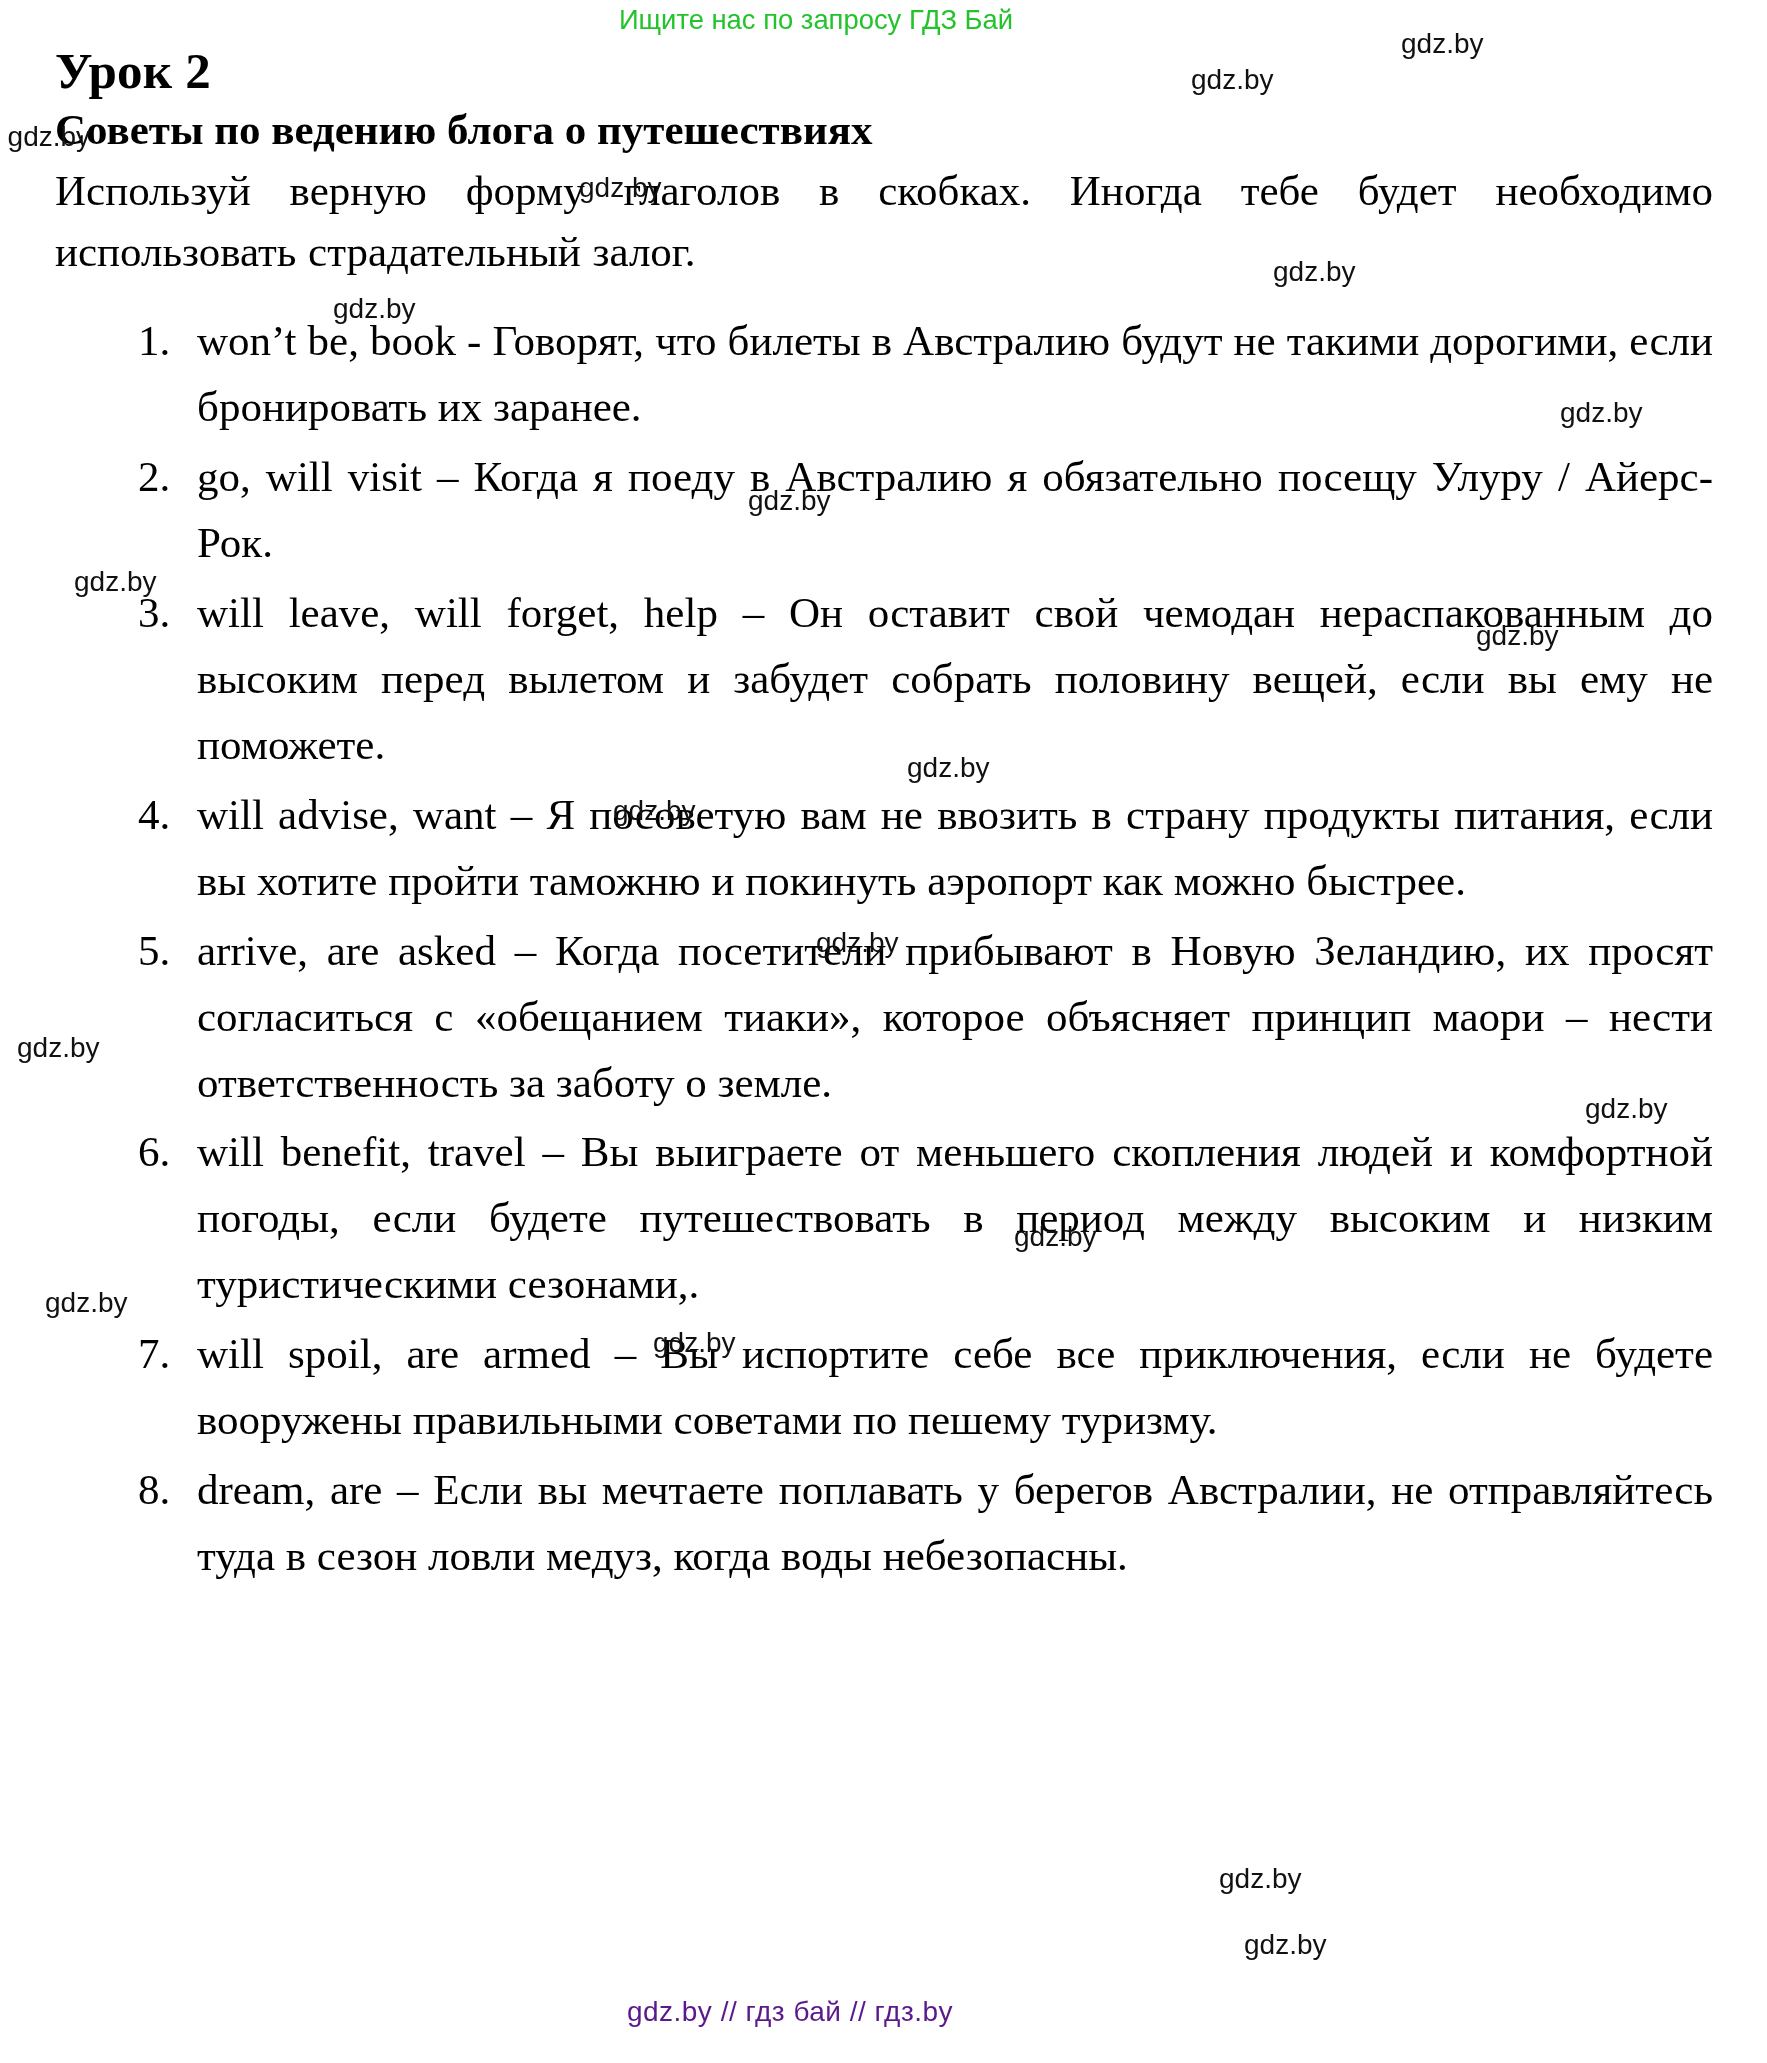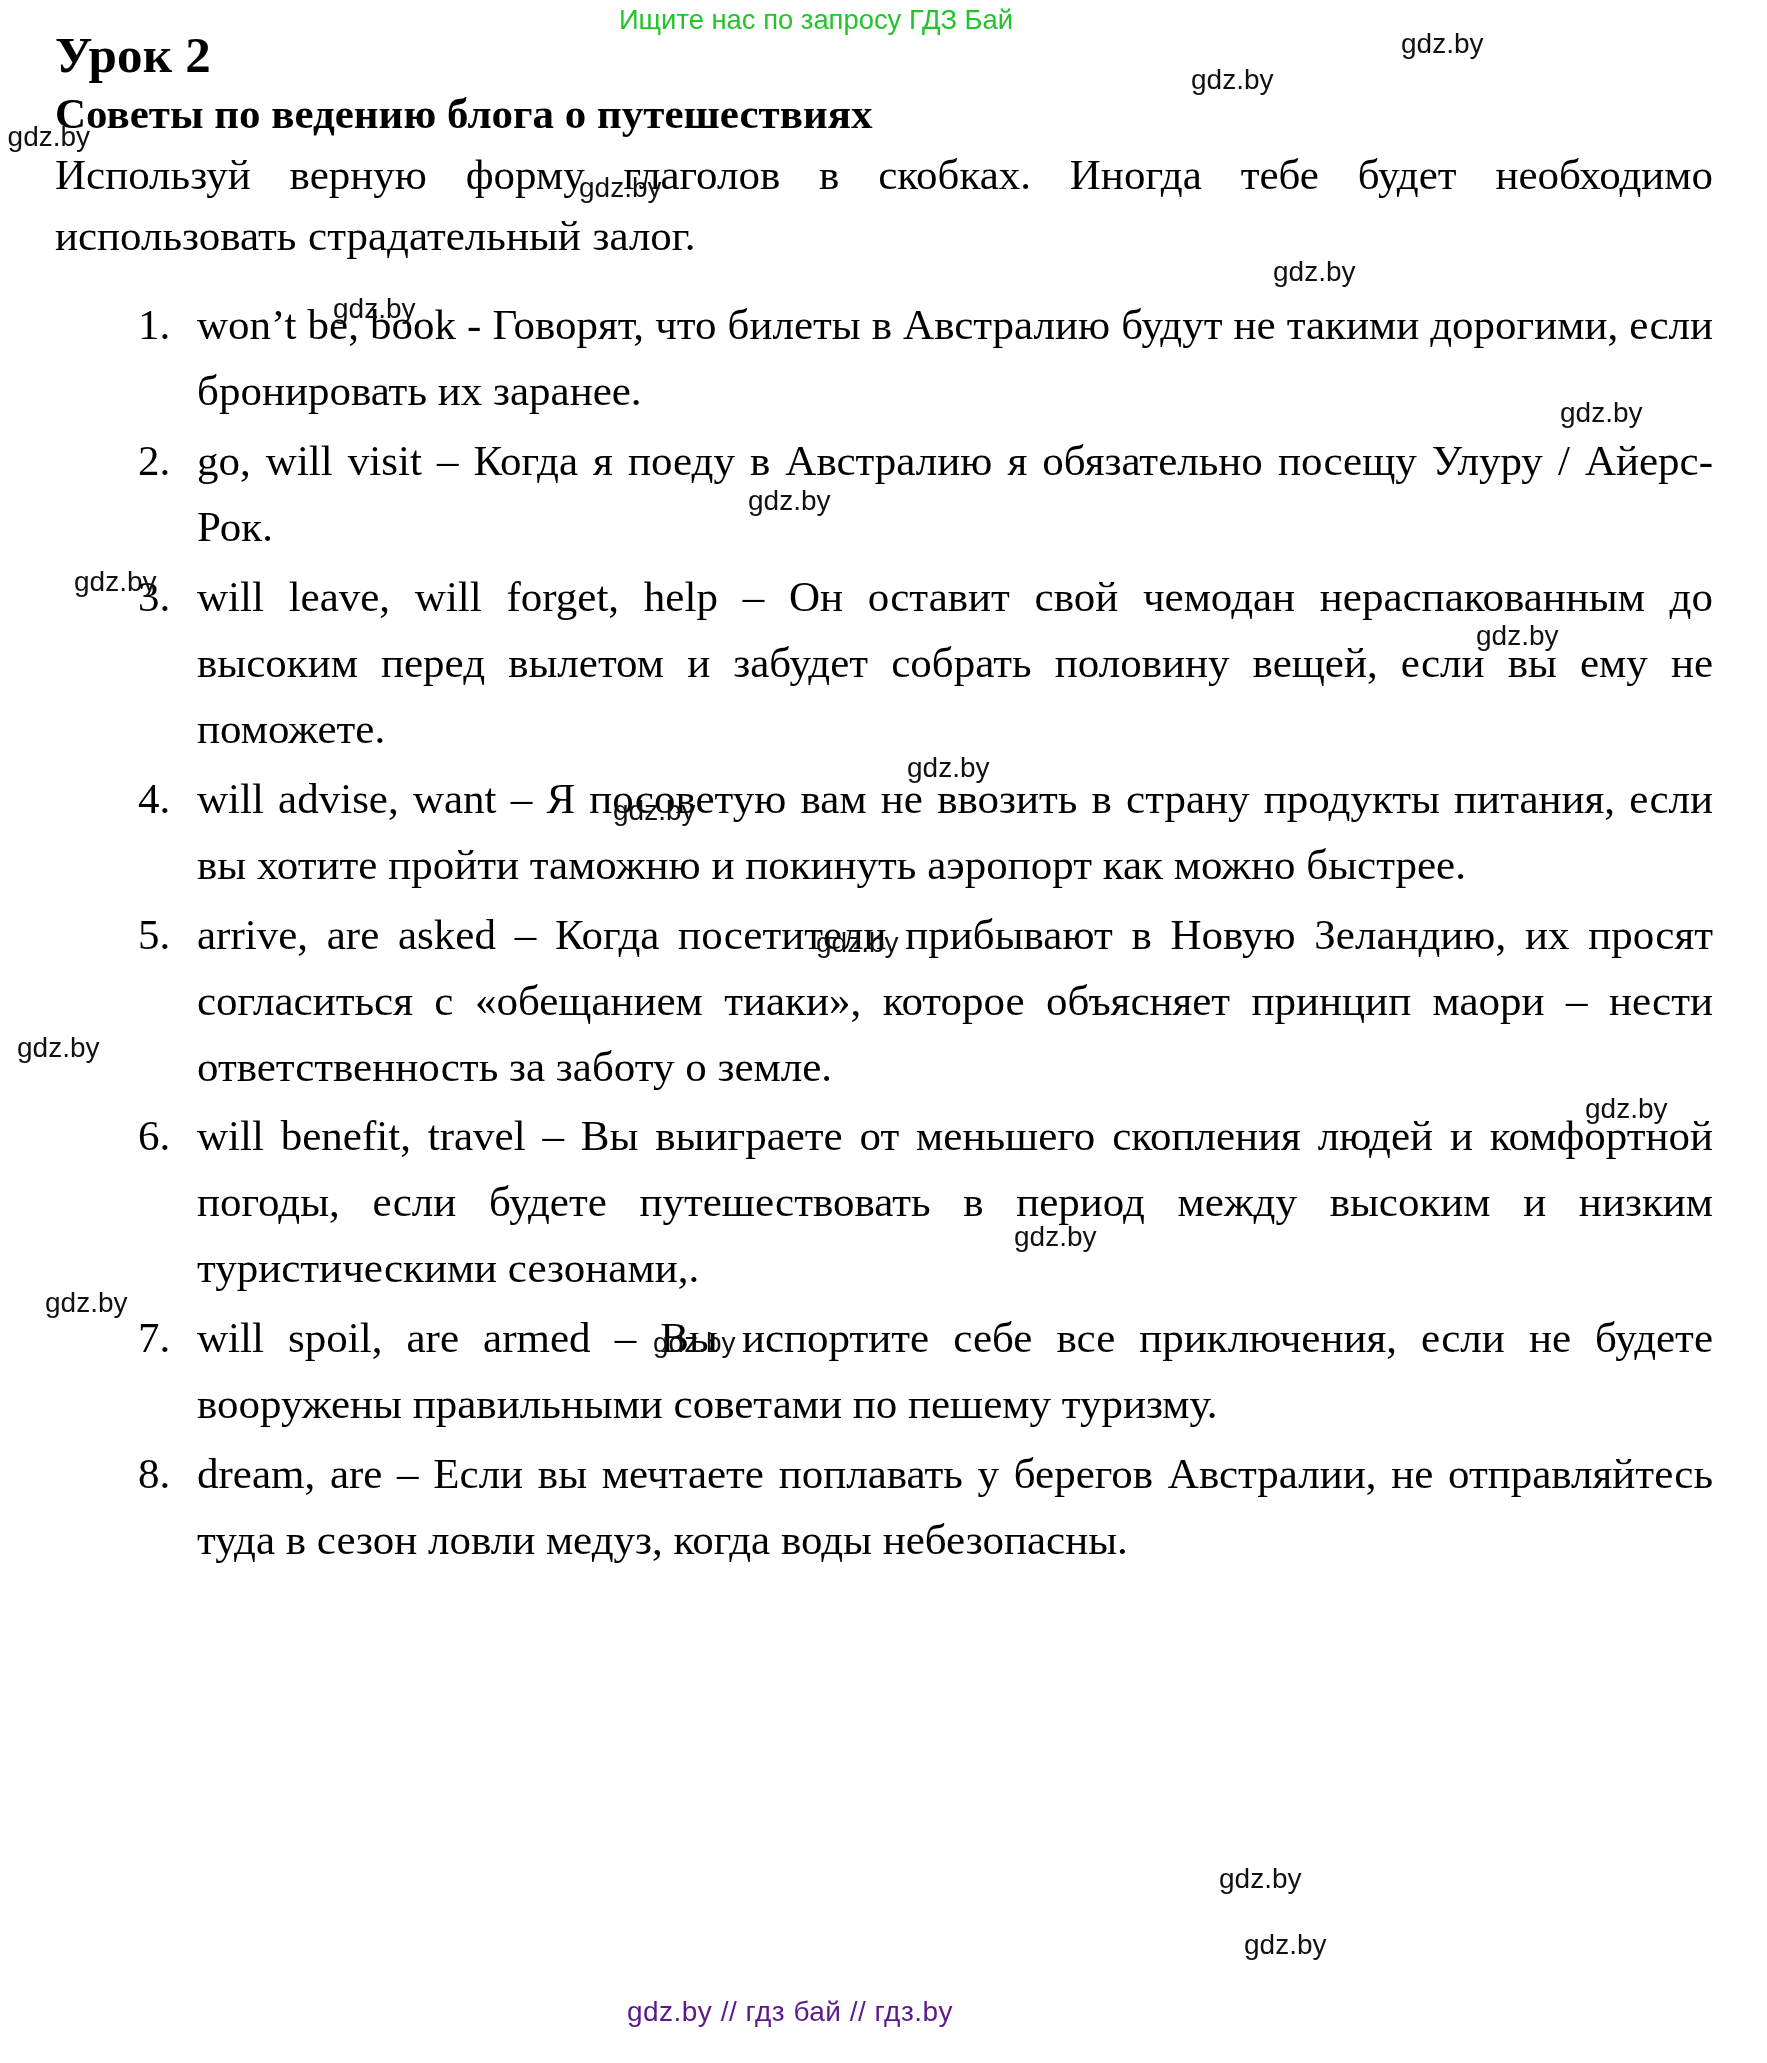--- a/index.html
+++ b/index.html
@@ -33,21 +33,21 @@
     font-family: "Liberation Sans", "DejaVu Sans", sans-serif;
     font-size: 27.4px;
     line-height: 32px;
     font-weight: 400;
     letter-spacing: 0px;
   }
 
   
   .content {
     position: absolute;
-    top: 0;
+    top: 16px;
     left: 0;
     width: 1768px;
     padding: 0 55px 0 55px;
     box-sizing: border-box;
   }
 
   .lesson-title {
     margin: 26.5px 0 0 0;
     font-size: 51px;
     line-height: 57px;

